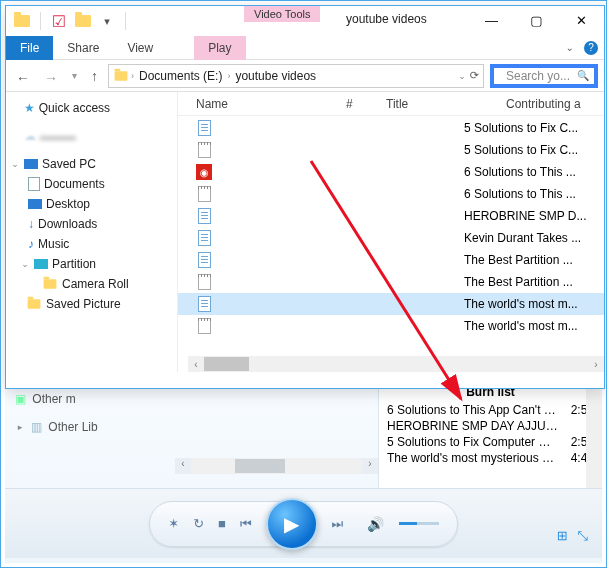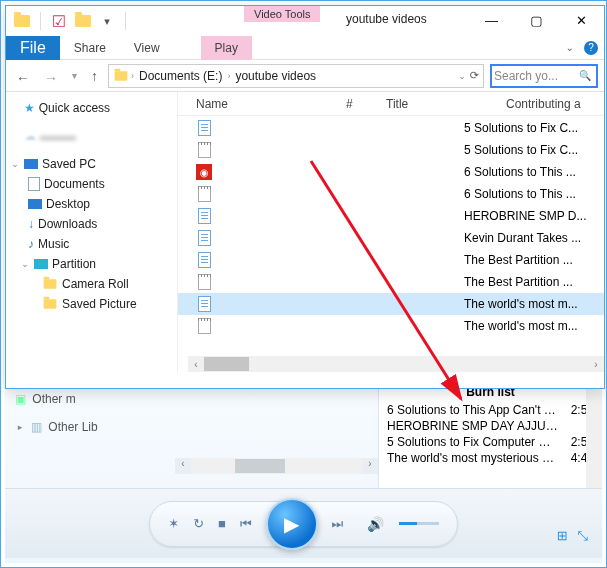--- a/index.html
+++ b/index.html
@@ -9,32 +9,32 @@
 .qa-icons { display: flex; gap: 4px; padding-left: 6px; align-items: center; }
 .qa { width: 20px; height: 20px; display: flex; align-items: center; justify-content: center; }
 .folder-ic { width: 16px; height: 12px; background: #ffd768; border-radius: 1px; position: relative; }
 .folder-ic::before { content: ""; position: absolute; top: -3px; left: 0; width: 7px; height: 3px; background: #ffd768; border-radius: 1px 1px 0 0; }
 .divider-v { width: 1px; height: 18px; background: #ddd; margin: 0 4px; }
 .ctx-tab { position: absolute; left: 238px; top: 0; background: #f7c5dc; color: #333; font-size: 11px; padding: 2px 10px; }
 .win-title { position: absolute; left: 340px; top: 6px; font-size: 12px; color: #222; }
 .win-controls { position: absolute; right: 0; top: 0; display: flex; }
 .win-btn { width: 45px; height: 28px; display: flex; align-items: center; justify-content: center; font-size: 13px; color: #000; }
 .ribbon-row { height: 24px; display: flex; align-items: center; border-bottom: 1px solid #e1e1e1; position: relative; }
-.file-tab { background: #1979ca; color: #fff; font-size: 16px; padding: 4px 14px; height: 24px; display: flex; align-items: center; }
+.file-tab { background: #1979ca; color: #fff; font-size: 12px; padding: 4px 14px; height: 24px; display: flex; align-items: center; }
 .rtab { font-size: 12px; color: #444; padding: 0 14px; height: 24px; display: flex; align-items: center; }
 .rtab.ctx { background: #f7c5dc; }
 .help-area { position: absolute; right: 6px; display: flex; align-items: center; gap: 10px; color: #1979ca; }
 .help-ic { font-size: 12px; }
 .addr-row { height: 32px; display: flex; align-items: center; padding: 4px 6px; gap: 6px; border-bottom: 1px solid #e1e1e1; }
 .nav-arrow { color: #999; font-size: 14px; padding: 0 4px; }
 .nav-arrow.active { color: #555; }
 .addr-box { flex: 1; border: 1px solid #ccc; height: 24px; display: flex; align-items: center; padding: 0 4px; font-size: 12px; gap: 2px; }
 .crumb { padding: 0 3px; color: #222; }
 .crumb-sep { color: #888; font-size: 9px; }
-.search-box { width: 108px; border: 2px solid #3b82f6; height: 24px; display: flex; align-items: center; padding: 0 2px; color: #888; font-size: 12px; position: relative; }
+.search-box { width: 108px; border: 4px solid #3b82f6; height: 24px; display: flex; align-items: center; padding: 0 12px; color: #888; font-size: 12px; position: relative; }
 .search-box::after { content: "🔍"; position: absolute; right: 4px; font-size: 10px; color: #888; }
 .content { display: flex; height: 280px; }
 .nav-pane { width: 172px; border-right: 1px solid #eee; overflow: hidden; padding-top: 6px; }
 .nav-item { display: flex; align-items: center; font-size: 12px; color: #222; padding: 3px 4px; gap: 4px; white-space: nowrap; }
 .caret { width: 10px; font-size: 9px; color: #888; display: inline-flex; justify-content: center; }
 .star-ic { color: #3da2de; }
 .cloud-ic { color: #c7d9e6; filter: blur(1px); }
 .pc-ic { width: 14px; height: 10px; background: #2b7cd3; display: inline-block; border: 1px solid #2b7cd3; }
 .desk-ic { width: 14px; height: 10px; background: #2b7cd3; display: inline-block; }
 .doc-ic2 { width: 12px; height: 14px; border: 1px solid #8aa; background: #fff; display: inline-block; }
@@ -184,21 +184,21 @@
         </div>
       <div class="nav-item" style="padding-left:14px;">
           <span class="caret">⌄</span>
           <span class="pic-ic"></span>
           <span>Partition</span>
         </div>
       <div class="nav-item" style="padding-left:36px;">
           <span class="folder-ic" style="transform:scale(.8);"></span>
           <span>Camera Roll</span>
         </div>
-      <div class="nav-item" style="padding-left:36px;">
+      <div class="nav-item" style="padding-left:20px;">
           <span class="folder-ic" style="transform:scale(.8);"></span>
           <span>Saved Picture</span>
         </div>
     </div>
 
     <div class="files-pane">
       <div class="col-headers">
         <div class="col-name">Name</div>
         <div class="col-num">#</div>
         <div class="col-title">Title</div>

